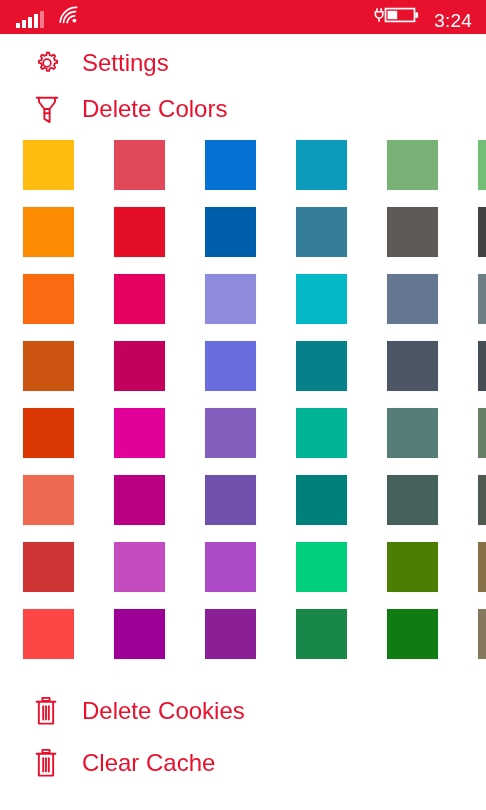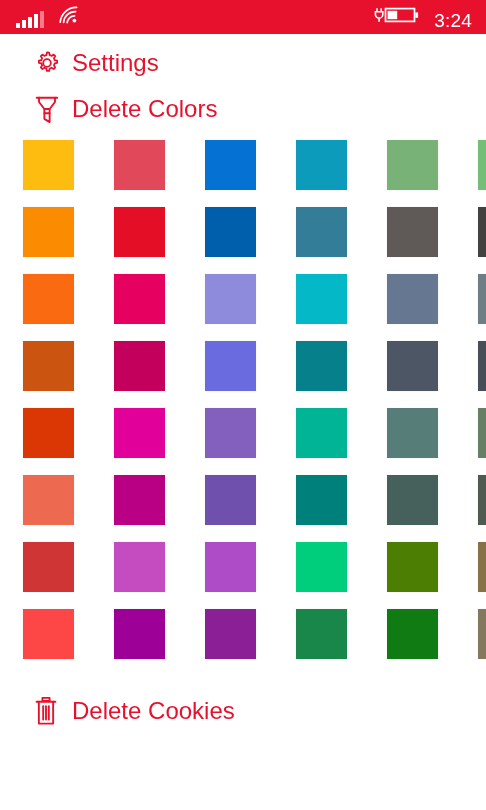--- a/index.html
+++ b/index.html
@@ -77,20 +77,21 @@
     width: 40px;
     display: flex;
     align-items: center;
     justify-content: flex-start;
     flex: none;
   }
   .menu-row .label {
     color: #E8112D;
     font-size: 24px;
     line-height: 1;
+    margin-left: 10px;
     white-space: nowrap;
   }
 
   
   .palette {
     margin-top: 8px;
     padding-left: 23px;
     display: grid;
     grid-template-columns: repeat(6, 51px);
     column-gap: 40px;
@@ -248,14 +249,29 @@
           <path d="M6.4 7.2 V30.4 H21.6 V7.2"></path>
           <path d="M11 12 V26"></path>
           <path d="M14 12 V26"></path>
           <path d="M17 12 V26"></path>
         </g>
       </svg>
     </span>
     <span class="label">Delete Cookies</span>
   </div>
 
+  <div class="menu-row">
+    <span class="ico">
+      <svg width="28" height="32" viewBox="0 0 28 34" aria-hidden="true">
+        <g fill="none" stroke="#E8112D" stroke-width="2" stroke-linejoin="round" stroke-linecap="round">
+          <path d="M10.2 3 h7.6 v3.4 h-7.6 z"></path>
+          <path d="M4 7.2 H24"></path>
+          <path d="M6.4 7.2 V30.4 H21.6 V7.2"></path>
+          <path d="M11 12 V26"></path>
+          <path d="M14 12 V26"></path>
+          <path d="M17 12 V26"></path>
+        </g>
+      </svg>
+    </span>
+    <span class="label">Clear Cache</span>
+  </div>
 
 </div>
 
 </body></html>

